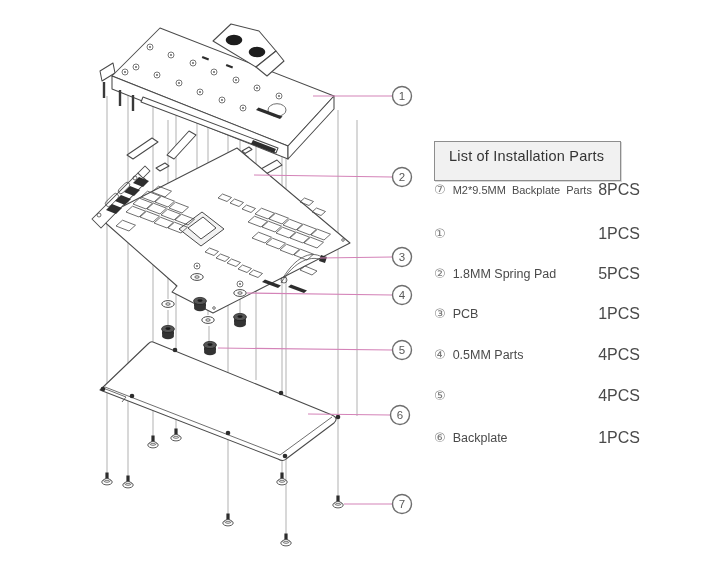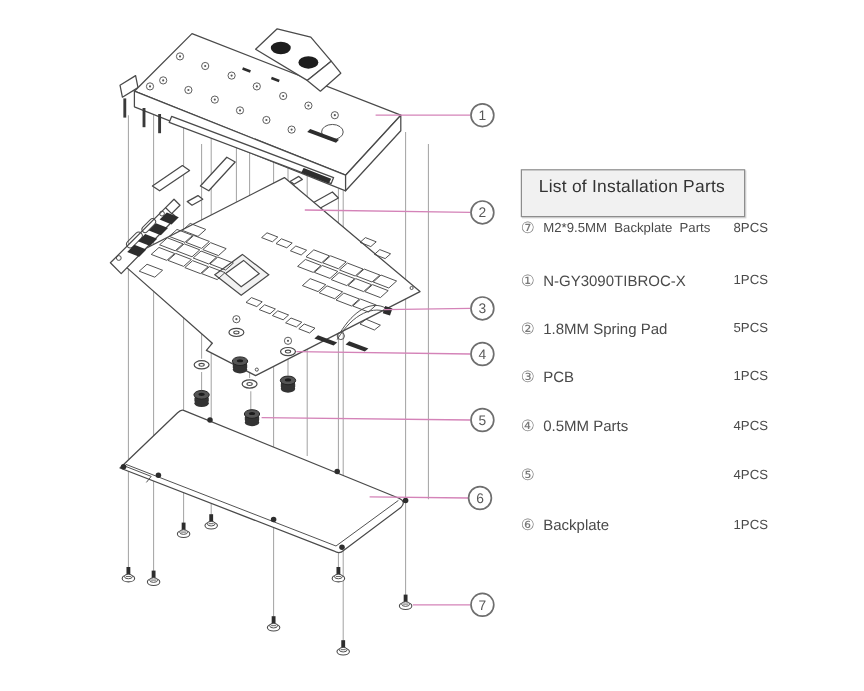--- a/index.html
+++ b/index.html
@@ -10,21 +10,21 @@
   
   .panel{position:absolute;left:434px;top:141px;width:206px;height:330px;}
   .panel-title{box-sizing:border-box;width:187px;height:40px;line-height:29px;
     background:#f1f1f1;border:1px solid #8d8d8d;box-shadow:1px 1px 0 #d8d8d8;
     padding-left:14px;font-size:14.5px;color:#333;letter-spacing:.2px;}
   .part-row{position:absolute;left:0;width:206px;height:17px;display:flex;align-items:center;
     font-size:12.5px;color:#4a4a4a;}
   .part-row .pnum{font-size:13px;color:#7a7a7a;margin-right:7px;line-height:1;}
   .part-row .pname{white-space:nowrap;}
   .part-row.small .pname{font-size:11px;word-spacing:3px;}
-  .part-row .qty{margin-left:auto;font-size:11px;color:#4a4a4a;}
+  .part-row .qty{margin-left:auto;font-size:16px;color:#4a4a4a;}
   .part-row:nth-of-type(1){top:41px;}
   .part-row:nth-of-type(2){top:84px;}
   .part-row:nth-of-type(3){top:124px;}
   .part-row:nth-of-type(4){top:164px;}
   .part-row:nth-of-type(5){top:205px;}
   .part-row:nth-of-type(6){top:246px;}
   .part-row:nth-of-type(7){top:288px;}
 
   
   .ln{fill:#fff;stroke:#4a4a4a;stroke-width:1.05;stroke-linejoin:round;}
@@ -291,21 +291,20 @@
         <text class="callout-num" x="402" y="508">7</text>
       </g>
     </g>
   </svg>
 
   <div class="panel">
     <div class="panel-title">List of Installation Parts</div>
 
     <div class="part-row">
       <span class="pnum">①</span>
-      <span class="pname">N-GY3090TIBROC-X</span>
       <span class="qty">1PCS</span>
     </div>
     <div class="part-row">
       <span class="pnum">②</span>
       <span class="pname">1.8MM Spring Pad</span>
       <span class="qty">5PCS</span>
     </div>
     <div class="part-row">
       <span class="pnum">③</span>
       <span class="pname">PCB</span>

